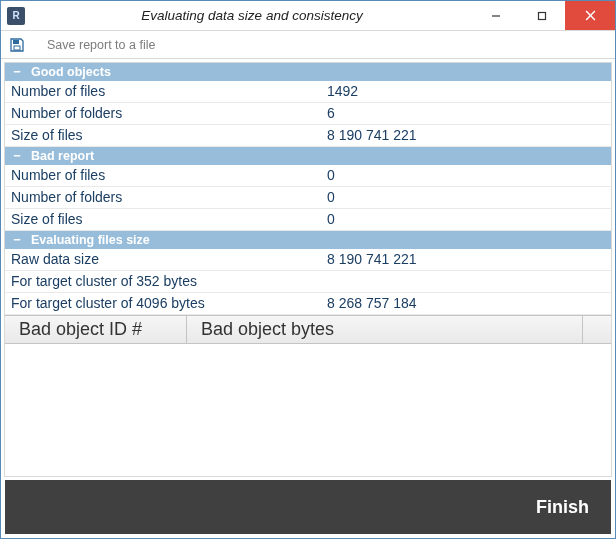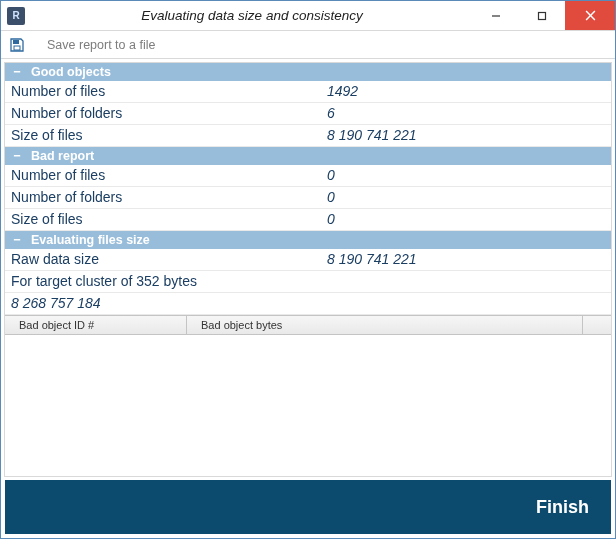--- a/index.html
+++ b/index.html
@@ -82,40 +82,40 @@
     font-weight: bold;
   }
   .row {
     display: flex;
     border-bottom: 1px solid #e9e9e9;
     padding: 2px 6px;
     font-size: 14px;
     line-height: 17px;
   }
   .row .label { width: 316px; color: #1b3e63; }
-  .row .value { flex: 1; color: #1b3e63; font-style: italic; }
+  .row .value { flex: 1; color: #1b3e63; }
   .grid-head {
     display: flex;
     border-top: 1px solid #c4c4c4;
     border-bottom: 1px solid #c4c4c4;
     background: linear-gradient(#f6f6f6, #e9e9e9);
   }
   .grid-head .col {
     padding: 3px 14px;
     color: #333;
-    font-size: 11px;
+    font-size: 18px;
     border-right: 1px solid #c4c4c4;
   }
   .grid-head .col.id { width: 182px; }
   .grid-head .col.path { flex: 1; }
   .grid-head .col.spacer { width: 14px; border-right: none; }
   .grid-body { flex: 1; background: #fff; }
   .footer {
     height: 54px;
-    background: #0c4a6e;
+    background: #404040;
     display: flex; align-items: center; justify-content: flex-end;
     padding: 0 22px;
     margin: 0 4px 4px 4px;
     text-align: right;
   }
   .footer .finish {
     color: #fff; font-size: 18px; font-weight: 600;
     cursor: default;
   }
 </style>
@@ -199,20 +199,21 @@
       <span>Evaluating files size</span>
     </div>
     <div class="row">
       <span class="label">Raw data size</span>
       <span class="value">8 190 741 221</span>
     </div>
     <div class="row">
       <span class="label">For target cluster of 352 bytes</span>
     </div>
     <div class="row">
+      <span class="label">For target cluster of 4096 bytes</span>
       <span class="value">8 268 757 184</span>
     </div>
 
     <div class="grid-head">
       <div class="col id">Bad object ID #</div>
       <div class="col path">Bad object bytes</div>
       <div class="col spacer"></div>
     </div>
     <div class="grid-body"></div>
 

